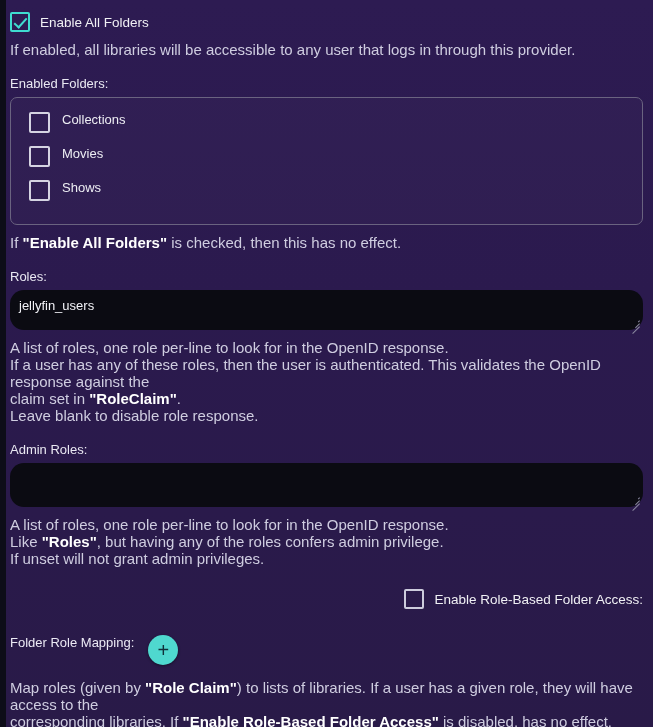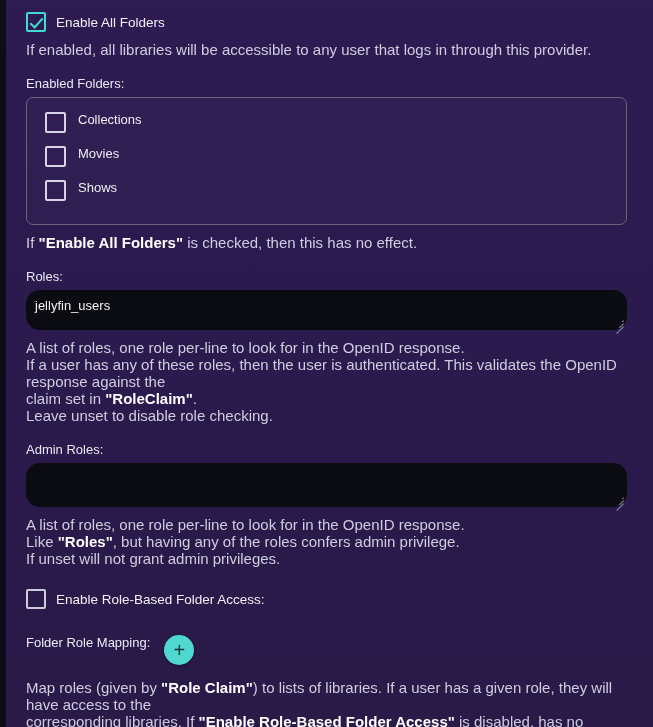--- a/index.html
+++ b/index.html
@@ -27,21 +27,21 @@
     z-index: 5;
   }
   .page {
     position: absolute;
     left: 0;
     top: 0;
     width: 653px;
     height: 727px;
     background: linear-gradient(180deg, #2d1b52 0%, #2b1a4e 40%, #291a48 100%);
     box-sizing: border-box;
-    padding: 0 26px;
+    padding: 0 10px;
   }
   .row-check {
     display: flex;
     align-items: center;
     gap: 10px;
     padding-top: 12px;
   }
   .cb {
     width: 20px;
     height: 20px;
@@ -143,20 +143,21 @@
     height: 1px;
     display: block;
     transform-origin: right bottom;
   }
   .grip-l1 { bottom: 1px; width: 10px; transform: rotate(-45deg); }
   .grip-l2 { bottom: 4px; width: 6px; transform: rotate(-45deg); }
   .grip-l3 { bottom: 7px; width: 2px; transform: rotate(-45deg); }
   .row-check.rbfa {
     padding-top: 0;
     margin-top: 22px;
+    justify-content: flex-end;
   }
   .row-check.rbfa .cb {
     border-color: #cdccdd;
   }
   .mapping-row {
     display: flex;
     gap: 14px;
     margin-top: 26px;
   }
   .mapping-label {
@@ -218,21 +219,21 @@
     <span class="resize-grip">
       <i class="grip-l1"></i>
         <i class="grip-l2"></i>
         <i class="grip-l3"></i>
     </span>
   </div>
   <div class="helper">
     <div>A list of roles, one role per-line to look for in the OpenID response.</div>
     <div>If a user has any of these roles, then the user is authenticated. This validates the OpenID response against the</div>
     <div><span>claim set in </span><b>"RoleClaim"</b><span>.</span></div>
-    <div>Leave unset to disable role checking.</div>
+    <div>Leave blank to disable role response.</div>
   </div>
 
   <div class="section-label">Admin Roles:</div>
   <div class="textarea-wrap">
     <textarea class="ta admin" placeholder="" style=""></textarea>
     <span class="resize-grip">
       <i class="grip-l1"></i>
         <i class="grip-l2"></i>
         <i class="grip-l3"></i>
     </span>

